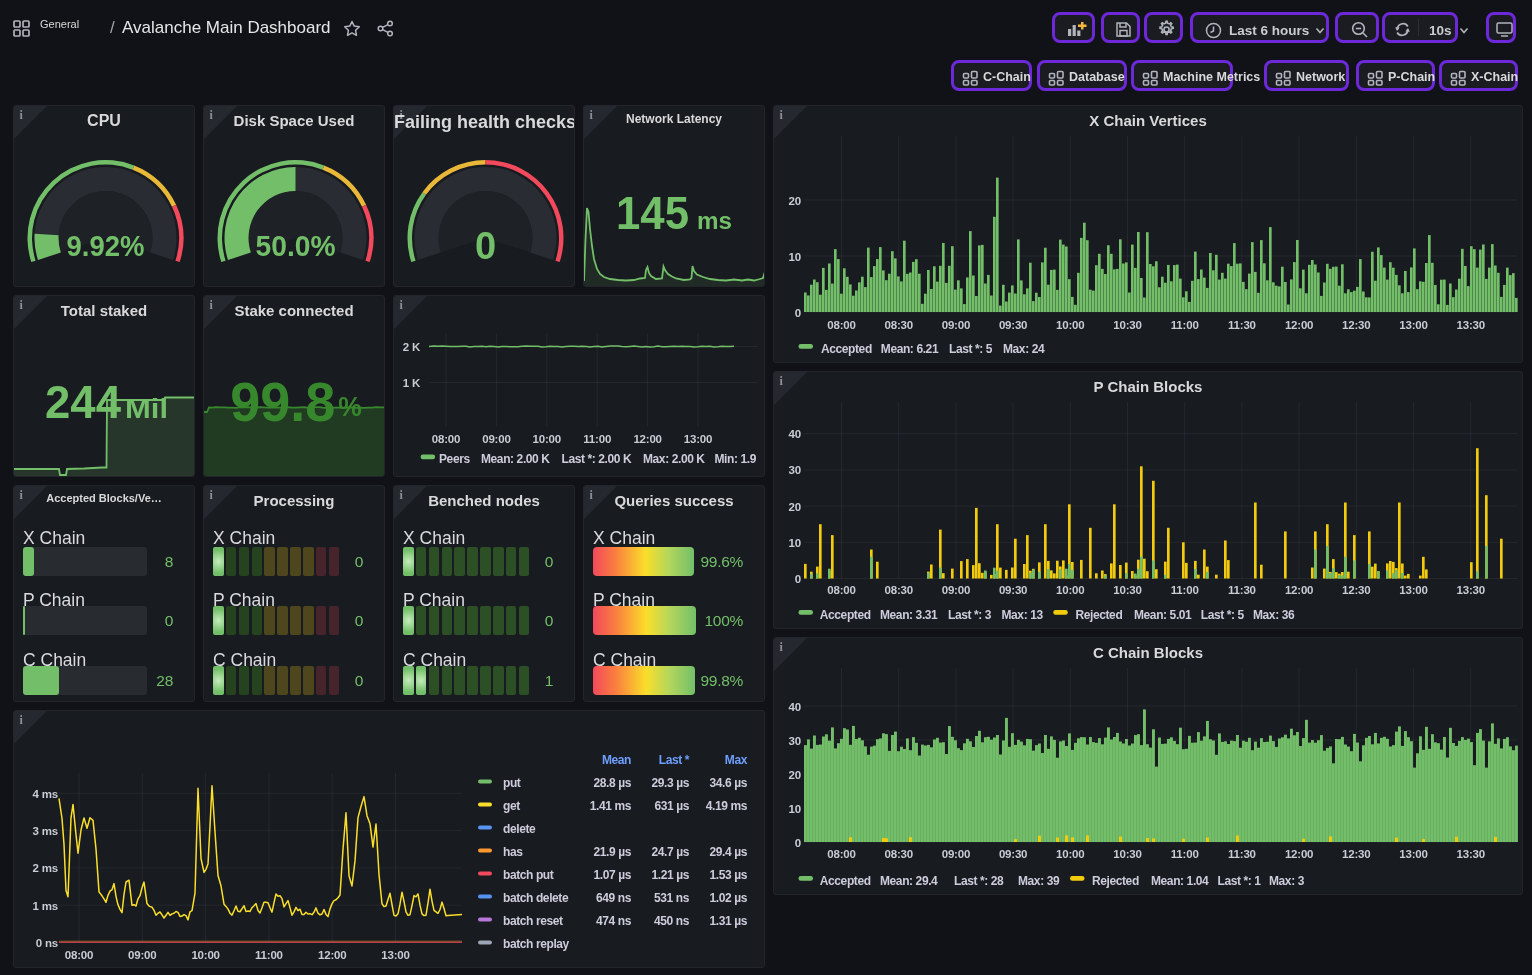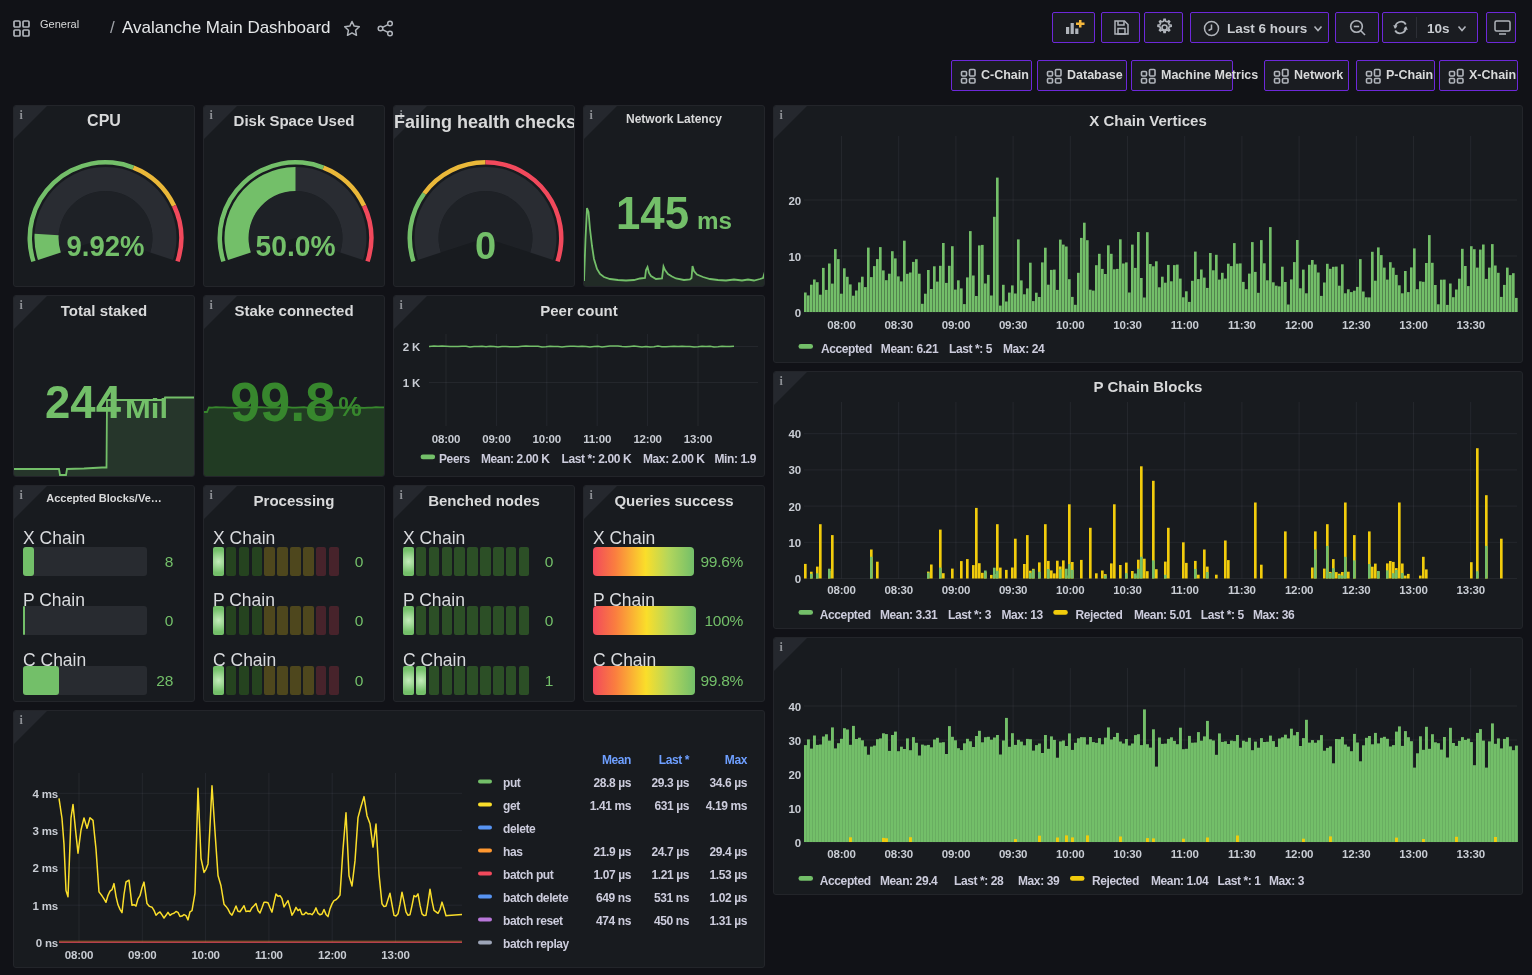--- a/index.html
+++ b/index.html
@@ -3,21 +3,21 @@
 *{margin:0;padding:0;box-sizing:border-box}
 html,body{width:1532px;height:975px;background:#111217;font-family:"Liberation Sans",sans-serif;overflow:hidden}
 .p{position:absolute;background:#181b1f;border:1px solid #23252a;border-radius:3px;overflow:hidden}
 .pt{position:absolute;top:6px;left:0;right:0;text-align:center;font-weight:bold;color:#d8d9da;white-space:nowrap}
 .corner{position:absolute;left:0;top:0;width:0;height:0;border-top:33px solid #25282e;border-right:33px solid transparent}
 .ci{position:absolute;left:5.5px;top:2px;font-size:12px;font-weight:bold;color:#8e9196;font-family:"Liberation Serif",serif}
 .blab{position:absolute;left:9px;font-size:17.5px;color:#d9dbde;white-space:nowrap}
 .track{position:absolute;left:9px;width:124px;height:29px;background:#282b30;border-radius:3px}
 .bval{position:absolute;left:auto;right:21px;text-align:right;width:60px;font-size:15.5px;color:#73bf69;line-height:29px;letter-spacing:-0.3px}
 .cell{position:absolute;top:0;width:10.5px;height:29px;border-radius:2px}
-.tbtn{position:absolute;background:#1a1c21;border:1px solid #6d28d9;border-radius:2px}
+.tbtn{position:absolute;background:#1a1c21;border:3px solid #6d28d9;border-radius:8px}
 .ax{font-size:11.5px;font-weight:bold;fill:#c8ccd3;letter-spacing:-0.2px;font-family:"Liberation Sans",sans-serif}
 .lg{font-size:12px;font-weight:bold;fill:#ccccdc;letter-spacing:-0.4px;font-family:"Liberation Sans",sans-serif}
 text{font-family:"Liberation Sans",sans-serif}
 </style></head><body>
 <svg style="position:absolute;left:13px;top:20px" width="17" height="17" viewBox="0 0 17 17">
     <g fill="none" stroke="#b0b4bb" stroke-width="1.7">
       <rect x="1" y="1" width="6" height="6" rx="1"></rect>
       <rect x="10" y="1" width="6" height="6" rx="1"></rect>
       <rect x="1" y="10" width="6" height="6" rx="1"></rect>
       <rect x="10" y="10" width="6" height="6" rx="1"></rect>
@@ -77,21 +77,21 @@
   </div>
 <div class="tbtn" style="left:1335px;top:12px;width:44px;height:31px">
     <svg style="position:absolute;left:13px;top:6px" width="18" height="18" viewBox="0 0 18 18">
       <g fill="none" stroke="#b0b4bb" stroke-width="1.6">
         <circle cx="7.5" cy="7.5" r="5.8"></circle>
         <line x1="11.8" y1="11.8" x2="16" y2="16"></line>
         <line x1="4.8" y1="7.5" x2="10.2" y2="7.5"></line>
       </g>
     </svg>
   </div>
-<div class="tbtn" style="left:1382px;top:12px;width:96px;height:31px">
+<div class="tbtn" style="left:1382px;top:12px;width:76px;height:31px">
     <svg style="position:absolute;left:9px;top:6px" width="17" height="17" viewBox="0 0 17 17">
       <g fill="none" stroke="#b0b4bb" stroke-width="1.8">
         <path d="M3.2 11.5 A5.6 5.6 0 0 0 13.6 8.2"></path>
         <path d="M13.8 5.5 A5.6 5.6 0 0 0 3.4 8.8"></path>
       </g>
       <path d="M1.2 6.2 l4.4 0.4 l-2.6 3.4 Z" fill="#b0b4bb"></path>
       <path d="M15.8 10.8 l-4.4 -0.4 l2.6 -3.4 Z" fill="#b0b4bb"></path>
     </svg>
     <div style="position:absolute;left:33px;top:4px;bottom:4px;width:1px;background:#2d2f36"></div>
     <span style="position:absolute;left:44px;top:7.5px;font-size:13.5px;font-weight:bold;color:#c9ccd1">10s</span>
@@ -249,21 +249,20 @@
       <path d="M0.0 118.0 L3.0 118.0 L5.0 113.5 L8.0 113.6 L12.0 113.1 L16.0 113.3 L20.0 113.3 L24.0 113.7 L28.0 113.6 L32.0 113.8 L36.0 113.2 L40.0 113.4 L44.0 113.1 L48.0 113.3 L52.0 113.5 L56.0 113.1 L60.0 113.3 L64.0 113.6 L68.0 113.5 L72.0 113.3 L76.0 113.6 L80.0 113.7 L84.0 113.1 L88.0 113.7 L92.0 113.7 L96.0 113.4 L100.0 113.2 L104.0 113.9 L108.0 113.4 L112.0 113.2 L116.0 113.2 L120.0 113.8 L124.0 113.6 L128.0 113.7 L132.0 113.7 L136.0 113.5 L140.0 113.9 L144.0 113.4 L148.0 113.5 L152.0 113.8 L156.0 113.6 L160.0 113.8 L164.0 113.6 L168.0 113.7 L172.0 113.1 L176.0 113.3 L180.0 113.3" fill="none" stroke="#37872d" stroke-width="1.8"></path>
     </svg>
     <svg width="183" height="182" style="position:absolute;left:0;top:0">
       <text x="26.3" y="124.5" font-size="55" font-weight="bold" fill="#37872d" textLength="105" lengthAdjust="spacingAndGlyphs" font-family="Liberation Sans">99.8</text>
       <text x="134.2" y="120" font-size="27" font-weight="bold" fill="#37872d" textLength="23.5" lengthAdjust="spacingAndGlyphs" font-family="Liberation Sans">%</text>
     </svg>
   </div>
 <div class="p" style="left:393px;top:294.5px;width:372px;height:182px">
     <div class="corner"></div>
     <div class="ci">i</div>
-    <div class="pt" style="font-size:15px">Peer count</div>
     <svg width="372" height="182" style="position:absolute;left:0;top:0">
       <line x1="35" y1="50.5" x2="364" y2="50.5" stroke="rgba(204,204,220,0.07)"></line>
       <text x="26" y="55.0" text-anchor="end" class="ax">2 K</text>
       <line x1="35" y1="86.5" x2="364" y2="86.5" stroke="rgba(204,204,220,0.07)"></line>
       <text x="26" y="91.0" text-anchor="end" class="ax">1 K</text>
       <line x1="52.0" y1="38" x2="52.0" y2="130" stroke="rgba(204,204,220,0.07)"></line>
       <text x="52.0" y="147" text-anchor="middle" class="ax">08:00</text>
       <line x1="102.4" y1="38" x2="102.4" y2="130" stroke="rgba(204,204,220,0.07)"></line>
       <text x="102.4" y="147" text-anchor="middle" class="ax">09:00</text>
       <line x1="152.8" y1="38" x2="152.8" y2="130" stroke="rgba(204,204,220,0.07)"></line>
@@ -952,20 +951,21 @@
       <rect x="279.3" y="238.0" width="14.5" height="4.7" rx="2.3" fill="#f2cc0c"></rect>
       <text x="301.5" y="246.5" class="lg">Rejected</text>
       <text x="360" y="246.5" class="lg">Mean: 5.01</text>
       <text x="426.8" y="246.5" class="lg">Last *: 5</text>
       <text x="479" y="246.5" class="lg">Max: 36</text>
     </svg>
   </div>
 <div class="p" style="left:773px;top:636.5px;width:750px;height:258px">
     <div class="corner"></div>
     <div class="ci">i</div>
+    <div class="pt" style="font-size:15px">C Chain Blocks</div>
     <svg width="750" height="258" style="position:absolute;left:0;top:0">
       <line x1="30" y1="204.0" x2="743" y2="204.0" stroke="rgba(204,204,220,0.07)"></line>
       <text x="27" y="208.5" text-anchor="end" class="ax">0</text>
       <line x1="30" y1="170.0" x2="743" y2="170.0" stroke="rgba(204,204,220,0.07)"></line>
       <text x="27" y="174.5" text-anchor="end" class="ax">10</text>
       <line x1="30" y1="136.0" x2="743" y2="136.0" stroke="rgba(204,204,220,0.07)"></line>
       <text x="27" y="140.5" text-anchor="end" class="ax">20</text>
       <line x1="30" y1="102.0" x2="743" y2="102.0" stroke="rgba(204,204,220,0.07)"></line>
       <text x="27" y="106.5" text-anchor="end" class="ax">30</text>
       <line x1="30" y1="68.0" x2="743" y2="68.0" stroke="rgba(204,204,220,0.07)"></line>

